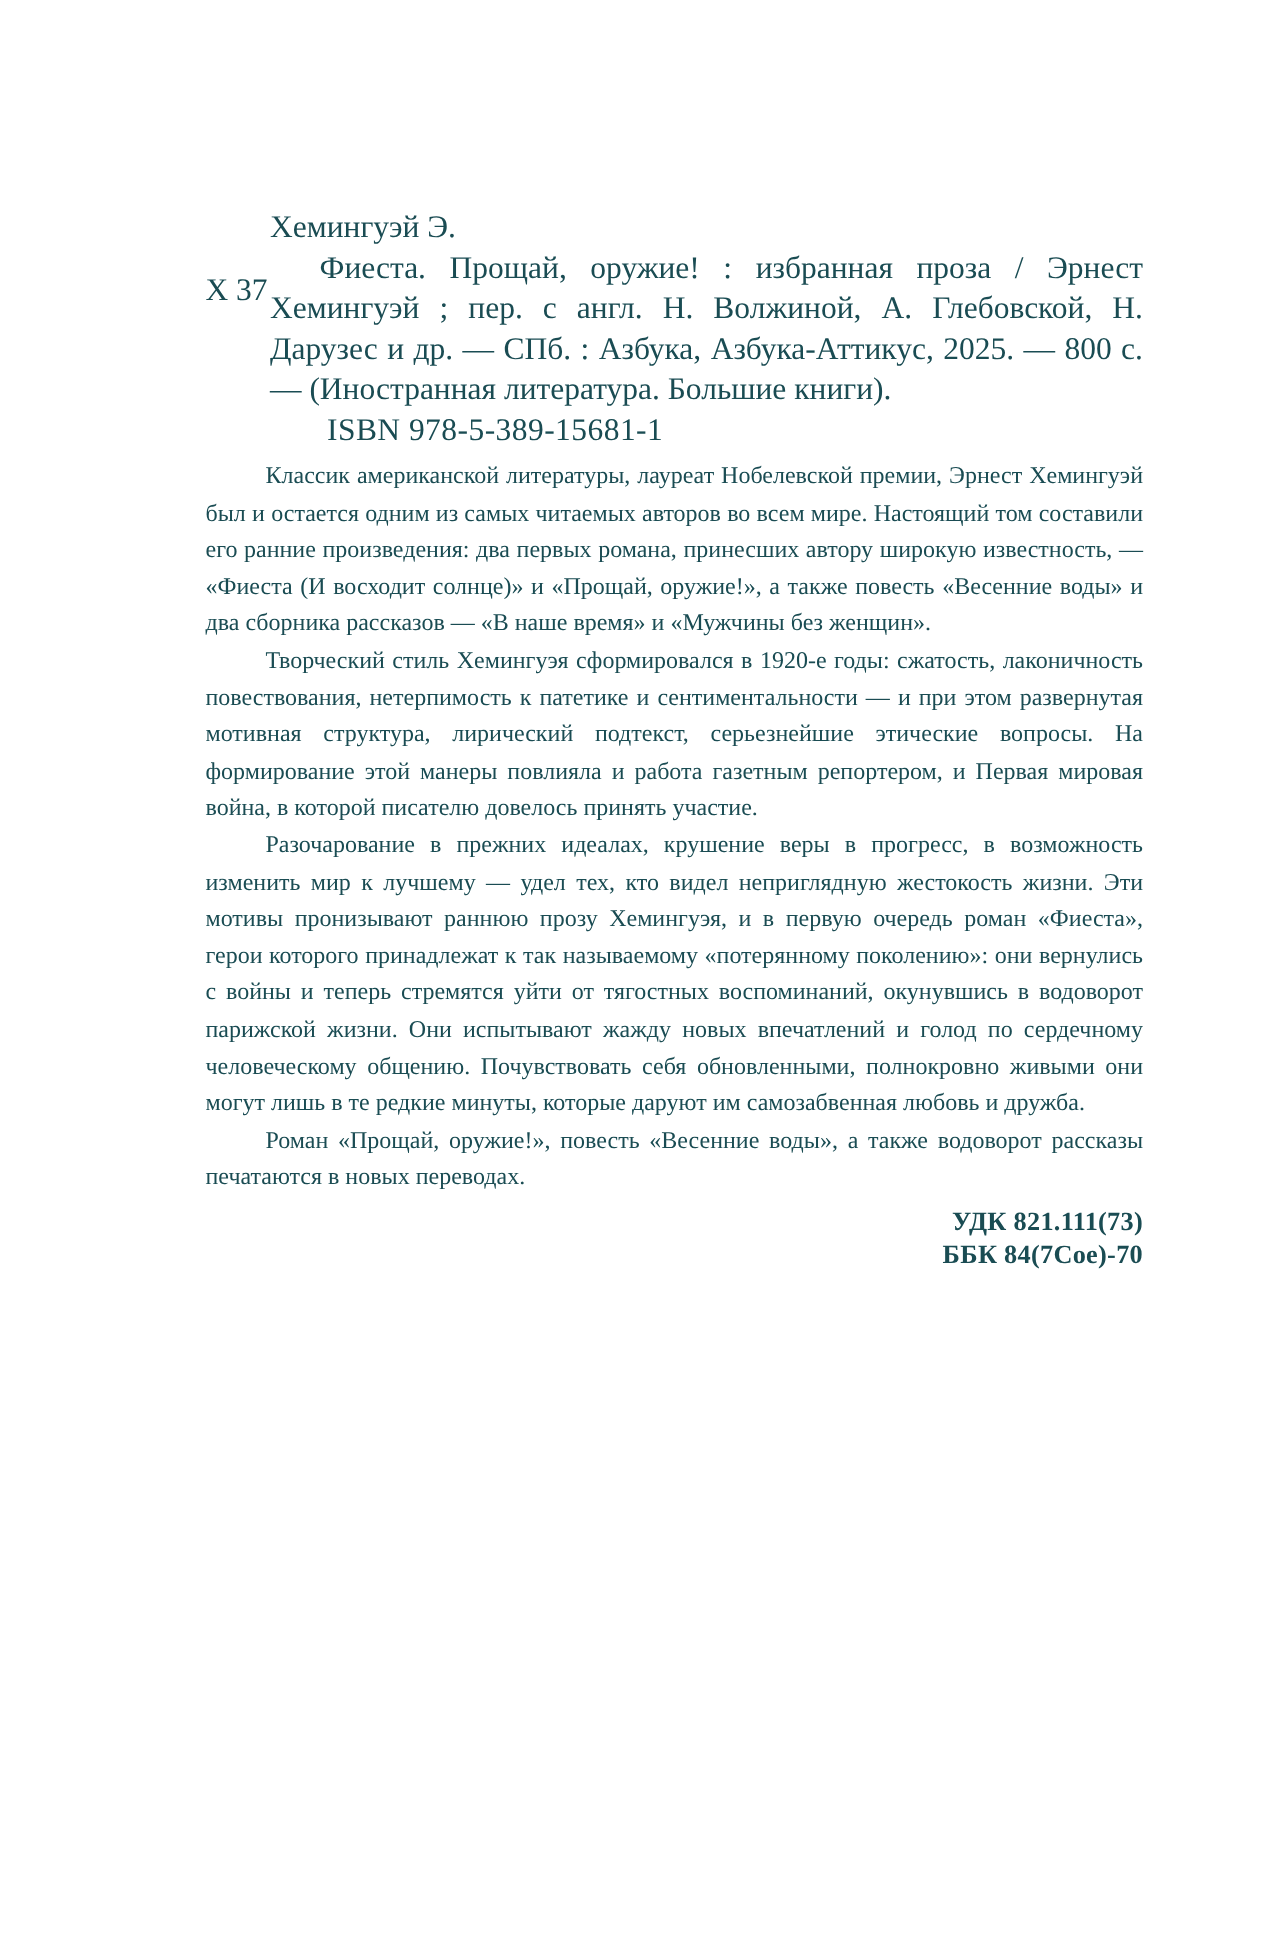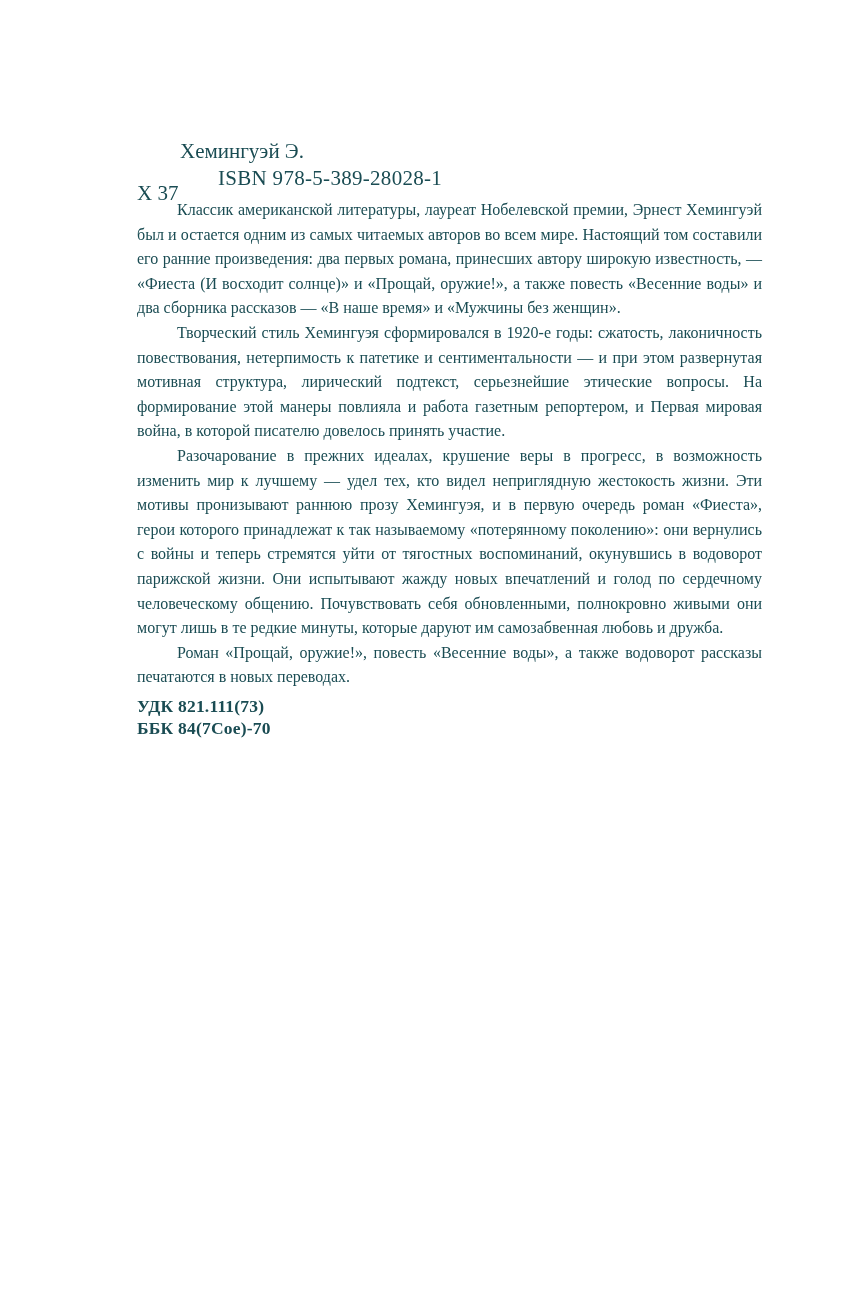--- a/index.html
+++ b/index.html
@@ -55,36 +55,37 @@
     font-size:16px;
     line-height:24.6px;
   }
   .annotation p{
     margin:0;
     text-align:justify;
     text-indent:40px;
   }
   .codes{
     margin-top:5px;
-    text-align:left;
+    text-align:right;
     font-size:17.5px;
     font-weight:bold;
     line-height:22px;
     letter-spacing:0.2px;
   }
 </style>
 </head>
 <body>
 
 <div class="page">
 
   <div class="bib-block">
     <div class="author">Хемингуэй Э.</div>
     <span class="index-code">Х 37</span>
-    <div class="isbn">ISBN 978-5-389-28028-1</div>
+    <p class="entry">Фиеста. Прощай, оружие! : избранная проза / Эрнест Хемингуэй ; пер. с англ. Н. Волжиной, А. Глебовской, Н. Дарузес и др. — СПб. : Азбука, Азбука-Аттикус, 2025. — 800 с. — (Иностранная литература. Большие книги).</p>
+    <div class="isbn">ISBN 978-5-389-15681-1</div>
   </div>
 
   <div class="annotation">
     <p>Классик американской литературы, лауреат Нобелевской премии, Эрнест Хемингуэй был и остается одним из самых читаемых авторов во всем мире. Настоящий том составили его ранние произведения: два первых романа, принесших автору широкую известность, — «Фиеста (И восходит солнце)» и «Прощай, оружие!», а также повесть «Весенние воды» и два сборника рассказов — «В наше время» и «Мужчины без женщин».</p>
     <p>Творческий стиль Хемингуэя сформировался в 1920-е годы: сжатость, лаконичность повествования, нетерпимость к патетике и сентиментальности — и при этом развернутая мотивная структура, лирический подтекст, серьезнейшие этические вопросы. На формирование этой манеры повлияла и работа газетным репортером, и Первая мировая война, в которой писателю довелось принять участие.</p>
     <p>Разочарование в прежних идеалах, крушение веры в прогресс, в возможность изменить мир к лучшему — удел тех, кто видел неприглядную жестокость жизни. Эти мотивы пронизывают раннюю прозу Хемингуэя, и в первую очередь роман «Фиеста», герои которого принадлежат к так называемому «потерянному поколению»: они вернулись с войны и теперь стремятся уйти от тягостных воспоминаний, окунувшись в водоворот парижской жизни. Они испытывают жажду новых впечатлений и голод по сердечному человеческому общению. Почувствовать себя обновленными, полнокровно живыми они могут лишь в те редкие минуты, которые даруют им самозабвенная любовь и дружба.</p>
     <p>Роман «Прощай, оружие!», повесть «Весенние воды», а также водоворот рассказы печатаются в новых переводах.</p>
   </div>
 
   <div class="codes">

